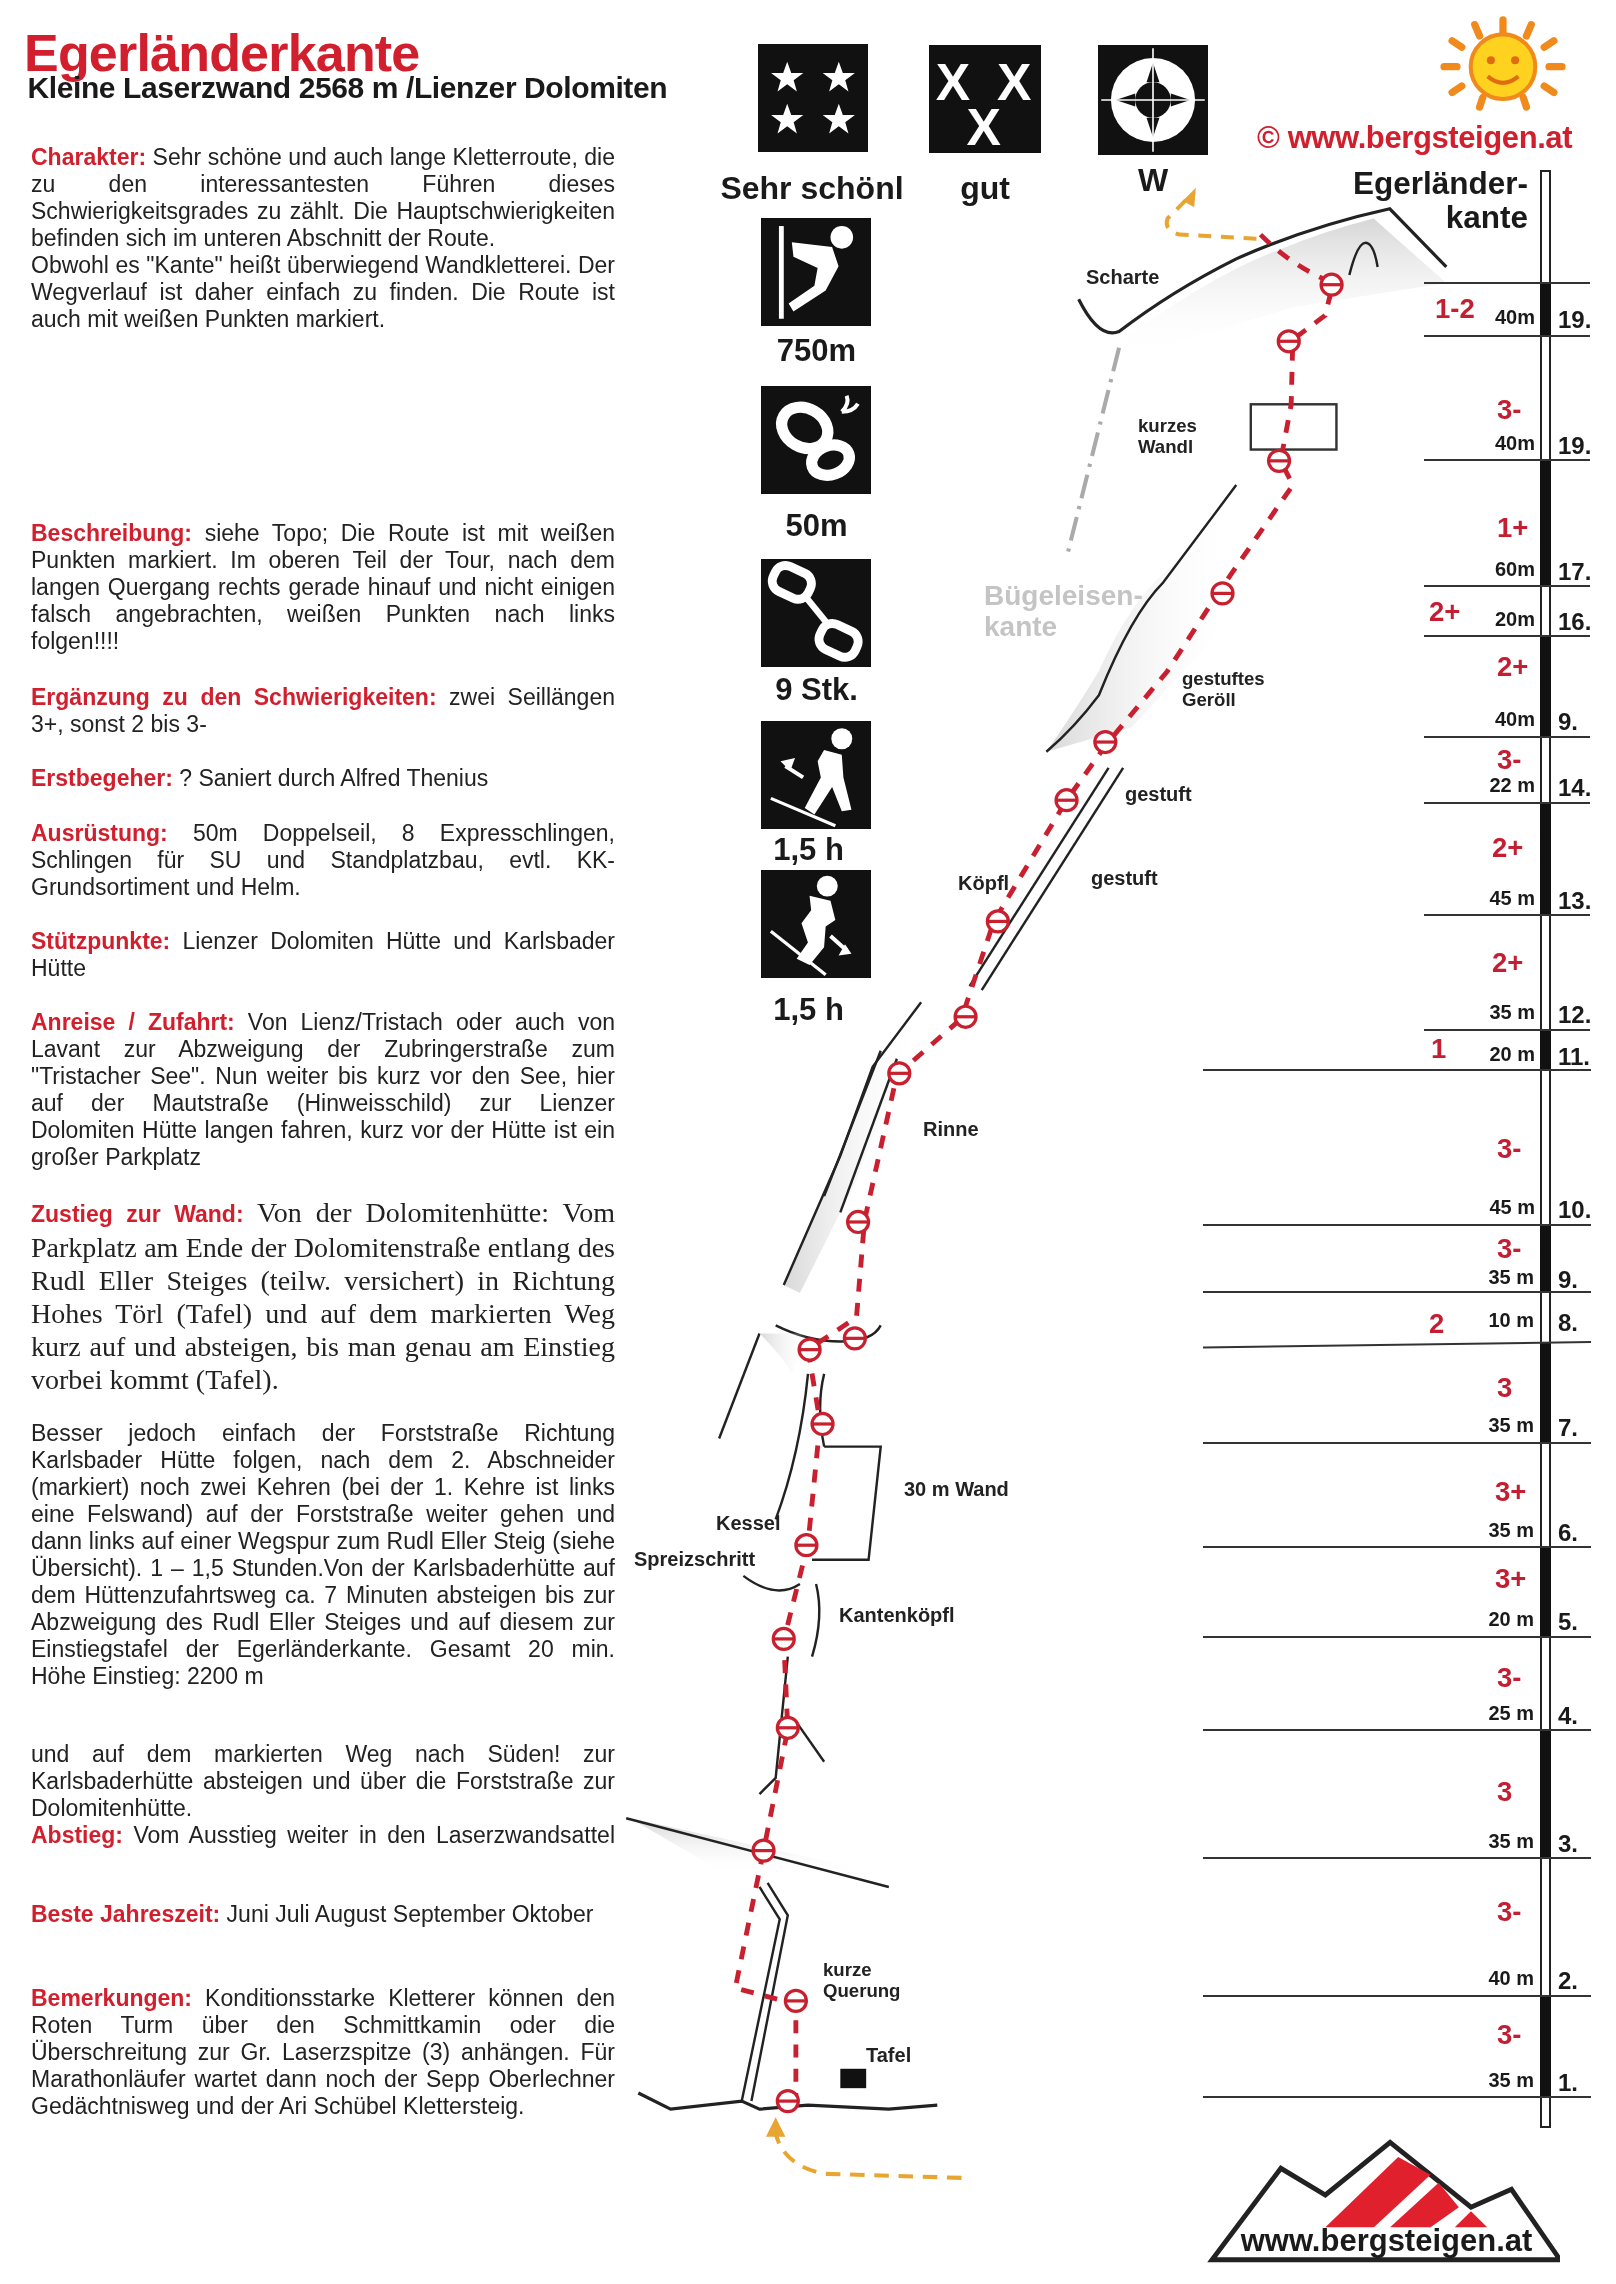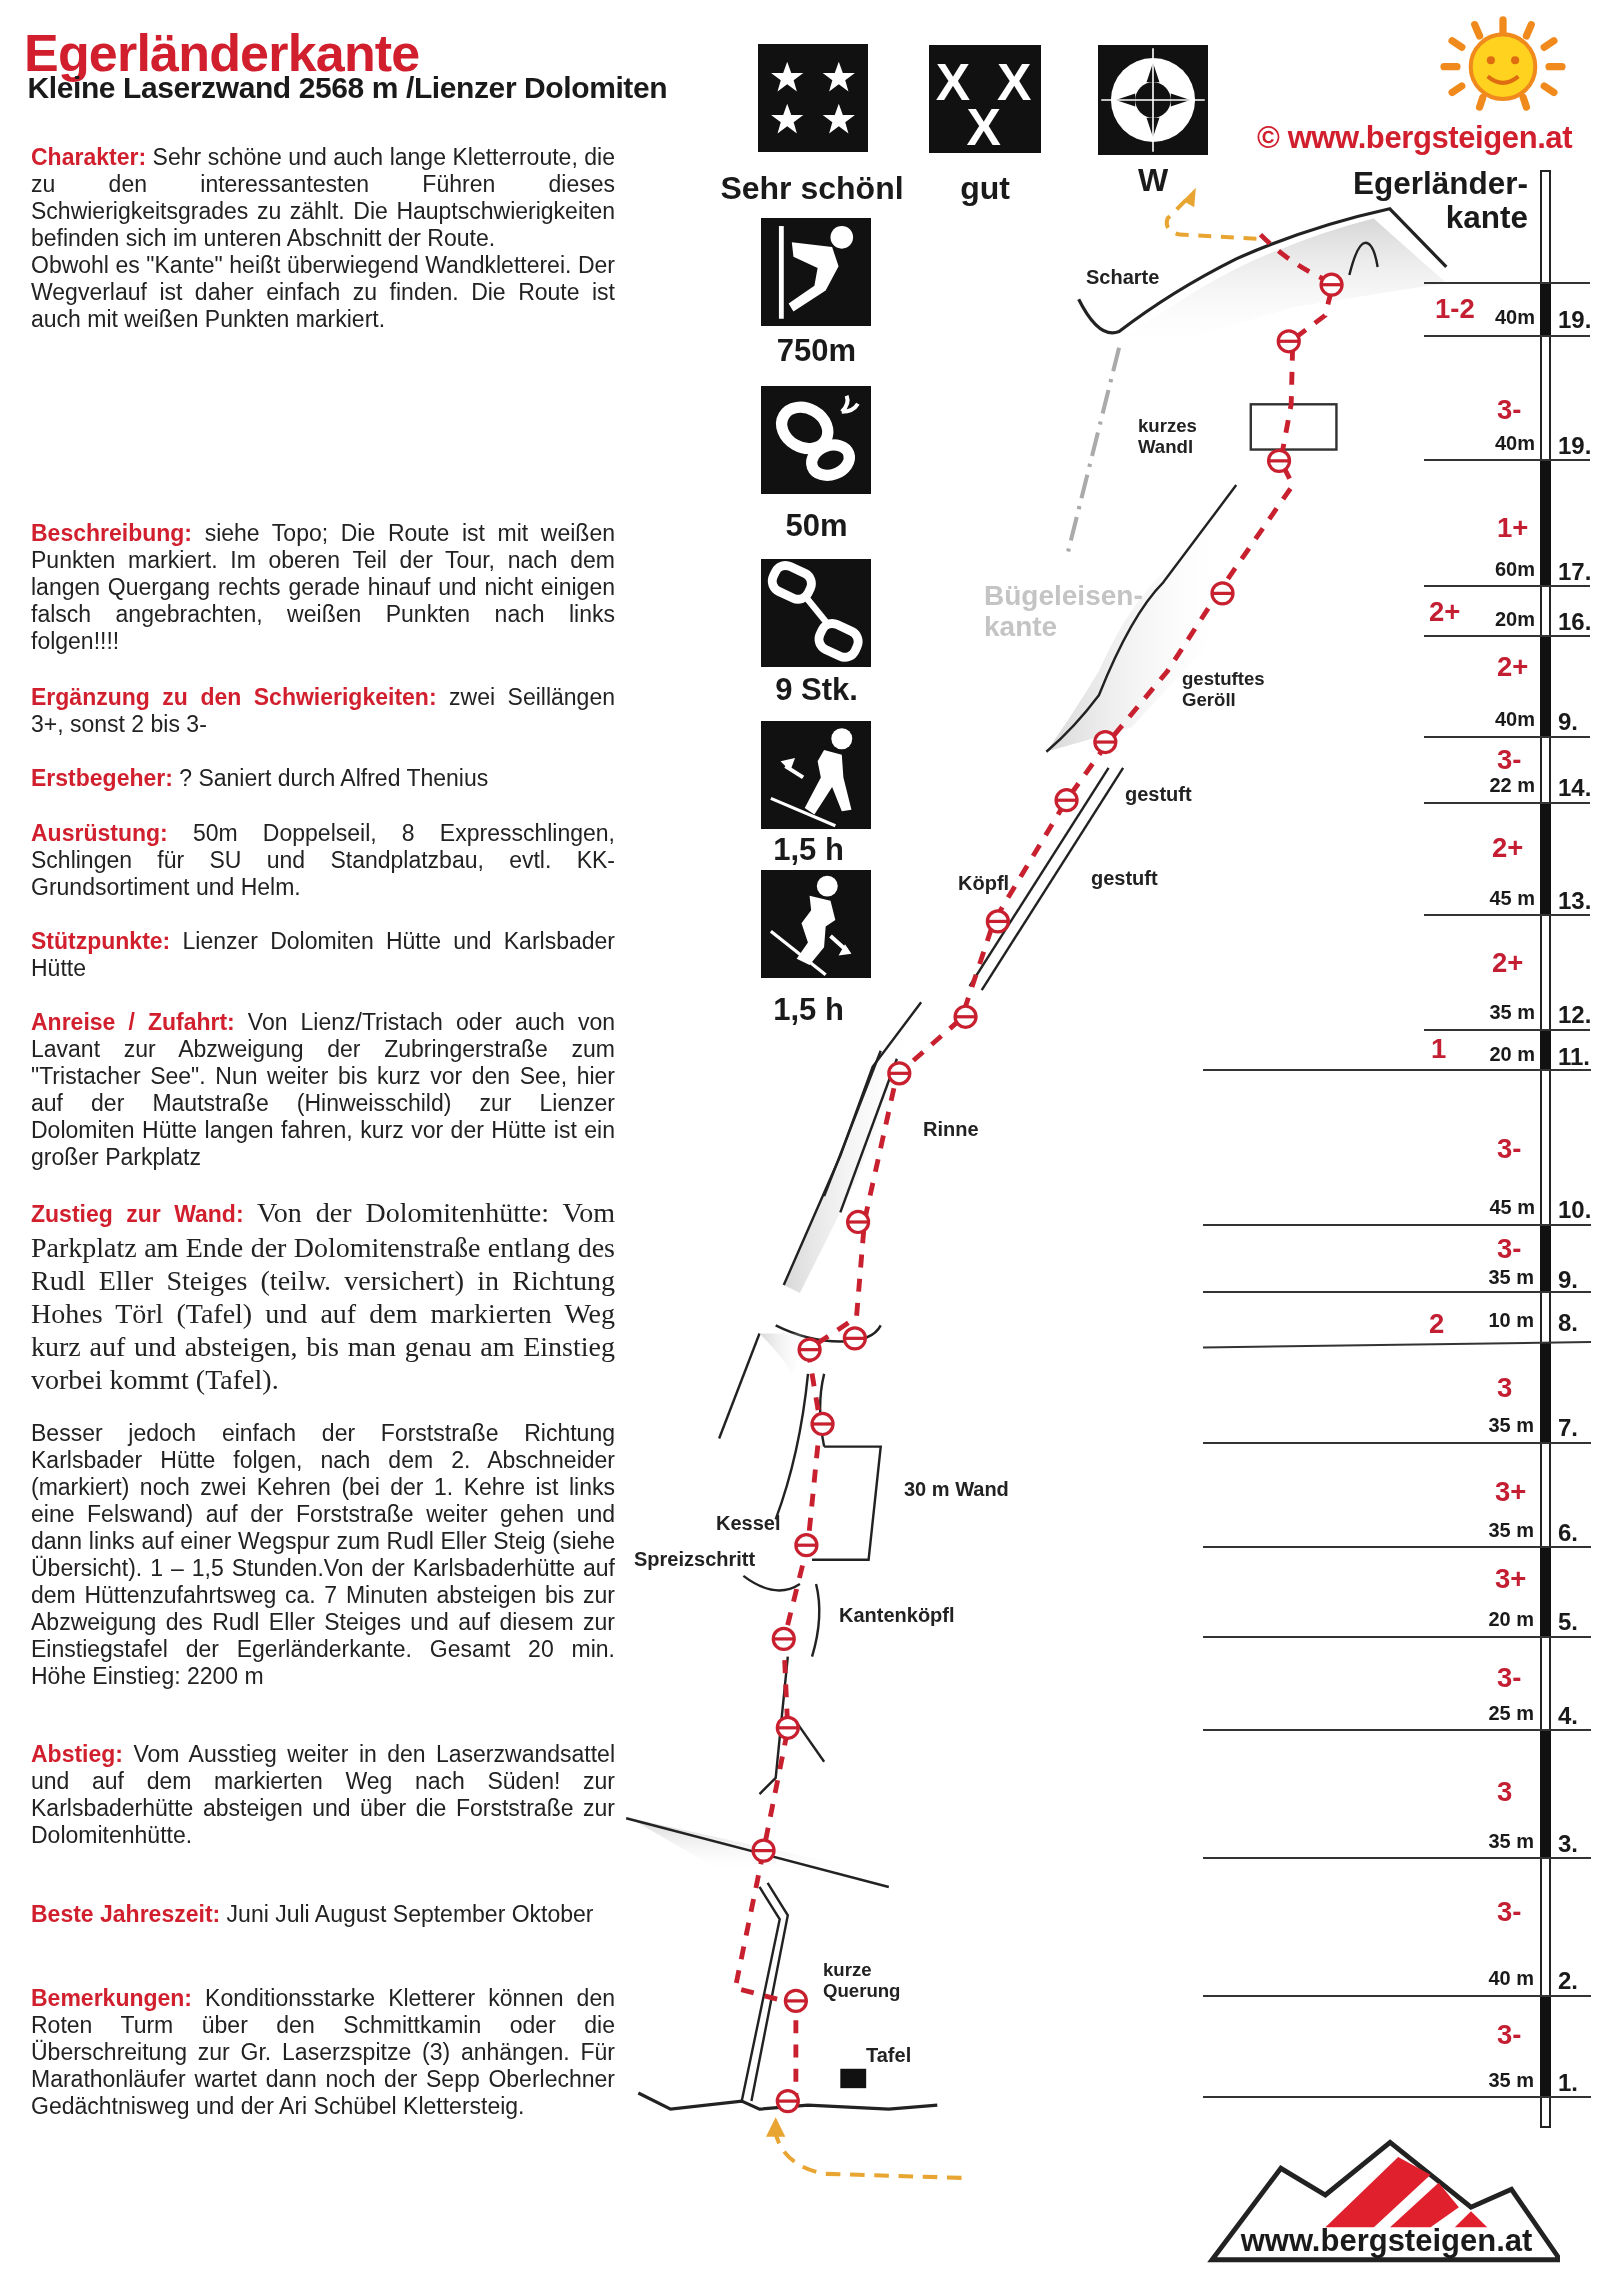--- a/index.html
+++ b/index.html
@@ -163,22 +163,22 @@
   <p><span class="h">Stützpunkte:</span><span> Lienzer Dolomiten Hütte und Karlsbader Hütte</span></p>
 </div>
 <div class="col-text" style="top:1009px;">
   <p><span class="h">Anreise / Zufahrt:</span><span> Von Lienz/Tristach oder auch von Lavant zur Abzweigung der Zubringerstraße zum "Tristacher See". Nun weiter bis kurz vor den See, hier auf der Mautstraße (Hinweisschild) zur Lienzer Dolomiten Hütte langen fahren, kurz vor der Hütte ist ein großer Parkplatz</span></p>
 </div>
 <div class="col-text" style="top:1196px;">
   <p class="serif"><span class="h" style="font-family:'Liberation Sans',sans-serif;font-size:23px;">Zustieg zur Wand:</span><span> Von der Dolomitenhütte: Vom Parkplatz am Ende der Dolomitenstraße entlang des Rudl Eller Steiges (teilw. versichert) in Richtung Hohes Törl (Tafel) und auf dem markierten Weg kurz auf und absteigen, bis man genau am Einstieg vorbei kommt (Tafel).</span></p>
   <p style="margin-top:24px;">Besser jedoch einfach der Forststraße Richtung Karlsbader Hütte folgen, nach dem 2. Abschneider (markiert) noch zwei Kehren (bei der 1. Kehre ist links eine Felswand) auf der Forststraße weiter gehen und dann links auf einer Wegspur zum Rudl Eller Steig (siehe Übersicht). 1 – 1,5 Stunden.Von der Karlsbaderhütte auf dem Hüttenzufahrtsweg ca. 7 Minuten absteigen bis zur Abzweigung des Rudl Eller Steiges und auf diesem zur Einstiegstafel der Egerländerkante. Gesamt 20 min. Höhe Einstieg: 2200 m</p>
 </div>
 <div class="col-text" style="top:1741px;">
+  <p>und auf dem markierten Weg nach Süden! zur Karlsbaderhütte absteigen und über die Forststraße zur Dolomitenhütte.</p>
   <p style="text-align-last:justify;"><span class="h">Abstieg:</span><span> Vom Ausstieg weiter in den Laserzwandsattel</span></p>
-  <p>und auf dem markierten Weg nach Süden! zur Karlsbaderhütte absteigen und über die Forststraße zur Dolomitenhütte.</p>
 </div>
 <div class="col-text" style="top:1901px;">
   <p><span class="h">Beste Jahreszeit:</span><span> Juni Juli August September Oktober</span></p>
 </div>
 <div class="col-text" style="top:1985px;">
   <p><span class="h">Bemerkungen:</span><span> Konditionsstarke Kletterer können den Roten Turm über den Schmittkamin oder die Überschreitung zur Gr. Laserzspitze (3) anhängen. Für Marathonläufer wartet dann noch der Sepp Oberlechner Gedächtnisweg und der Ari Schübel Klettersteig.</span></p>
 </div>
 
 <div class="abs" style="left:0;top:0;width:1616px;height:2284px;pointer-events:none;">
   <svg width="1616" height="2284" viewBox="0 0 2000 2826">

